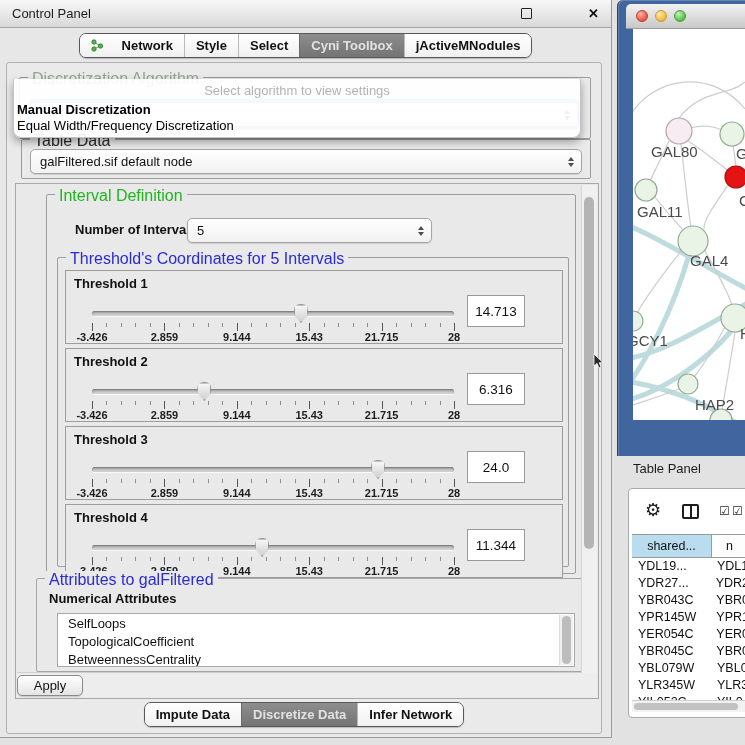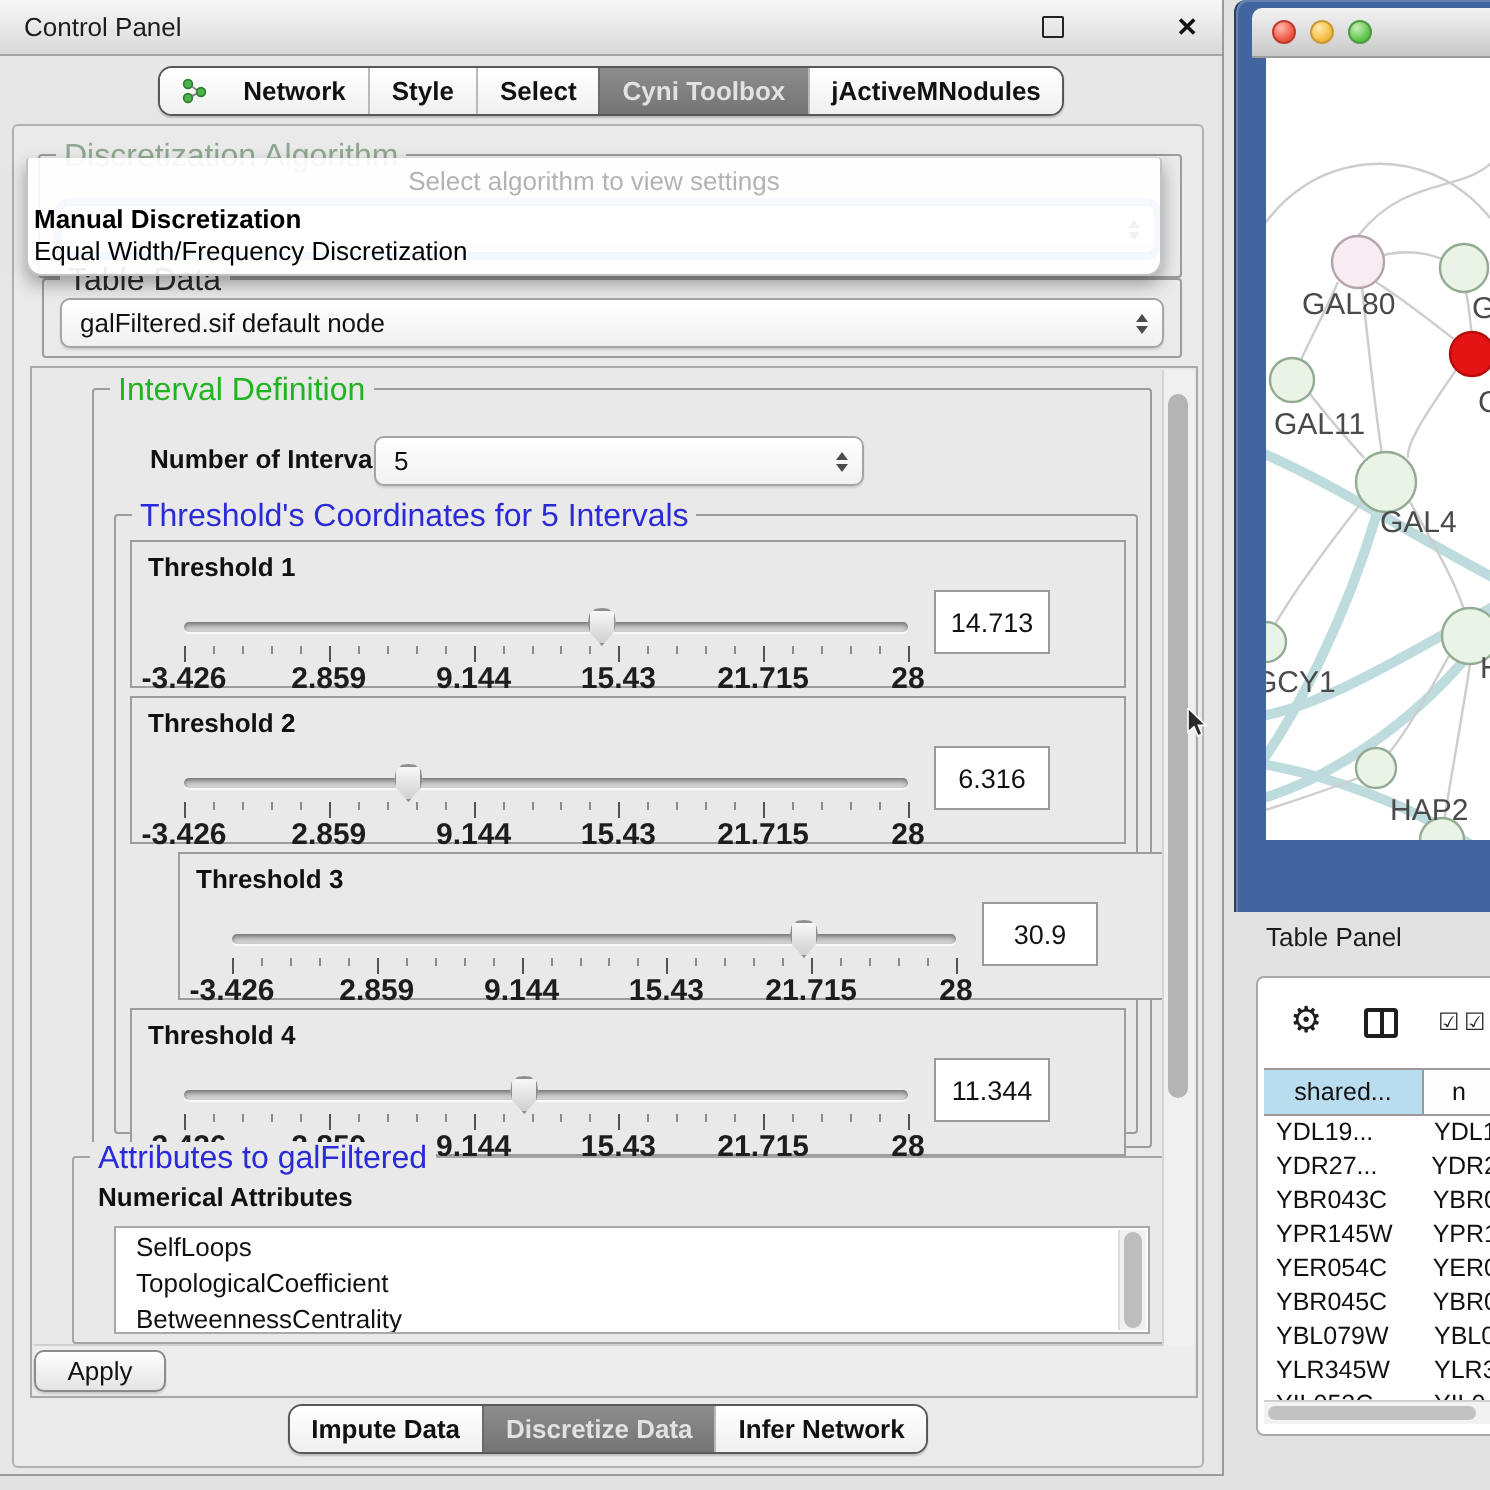--- a/index.html
+++ b/index.html
@@ -71,21 +71,21 @@
       background:linear-gradient(#ababab,#d9d9d9);
       box-shadow:inset 0 1px 2px rgba(0,0,0,.35),0 1px 0 rgba(255,255,255,.7);}
   .th-handle{position:absolute;top:33px;width:15px;height:19px;transform:translateX(-50%);
       background:linear-gradient(#fbfbfb,#cccccc);
       clip-path:polygon(50% 100%,10% 64%,3% 42%,8% 16%,28% 2%,50% 0,72% 2%,92% 16%,97% 42%,90% 64%);
       box-shadow:inset 0 0 0 1.5px #8e8e8e;z-index:2;}
   .ticks{position:absolute;left:0;top:52px;width:363px;height:8px;
       background-image:repeating-linear-gradient(to right,#555 0 1px,transparent 1px 72.4px),
                        repeating-linear-gradient(to right,#8a8a8a 0 1px,transparent 1px 14.48px);
       background-size:100% 100%,100% 50%;background-repeat:no-repeat;}
-  .ticklabels{position:absolute;left:0;top:60px;width:362px;height:12px;font-size:15px;font-weight:700;color:#1d1d1d;}
+  .ticklabels{position:absolute;left:0;top:60px;width:362px;height:12px;font-size:11px;font-weight:700;color:#1d1d1d;}
   .ticklabels span{position:absolute;transform:translateX(-50%);white-space:nowrap;}
   .tl0{left:0%}.tl1{left:20%}.tl2{left:40%}.tl3{left:60%}.tl4{left:80%}.tl5{left:100%}
   .thvalue{position:absolute;left:401px;top:24px;width:58px;height:32px;background:#fff;border:1px solid #9a9a9a;
       display:flex;align-items:center;justify-content:center;font-size:13.5px;box-sizing:border-box;}
 
   
   #numlist{position:absolute;left:20px;top:34px;width:518px;height:54px;background:#fff;
       border:1px solid #a8a8a8;overflow:hidden;font-size:13px;box-sizing:border-box;}
   #numlist .li{padding:1px 0 0 10px;line-height:17px;white-space:nowrap;}
   .vsb{position:absolute;right:1px;top:1px;width:13px;bottom:1px;background:#f0f0f0;border-left:1px solid #ddd;}
@@ -248,36 +248,36 @@
                 <span class="tl1">2.859</span>
                 <span class="tl2">9.144</span>
                 <span class="tl3">15.43</span>
                 <span class="tl4">21.715</span>
                 <span class="tl5">28</span>
               </div>
             </div>
             <div class="thvalue">6.316</div>
           </div>
 
-          <div class="thbox" style="top:168px;margin-left:24px;">
+          <div class="thbox" style="top:168px;">
             <div class="thlabel">Threshold 3</div>
             <div class="sliderzone">
               <div class="track"></div>
               <div class="th-handle" style="left: 78.9983%;"></div>
               <div class="ticks"></div>
               <div class="ticklabels">
                 <span class="tl0">-3.426</span>
                 <span class="tl1">2.859</span>
                 <span class="tl2">9.144</span>
                 <span class="tl3">15.43</span>
                 <span class="tl4">21.715</span>
                 <span class="tl5">28</span>
               </div>
             </div>
-            <div class="thvalue">30.9</div>
+            <div class="thvalue">24.0</div>
           </div>
 
           <div class="thbox" style="top:246px;">
             <div class="thlabel">Threshold 4</div>
             <div class="sliderzone">
               <div class="track"></div>
               <div class="th-handle" style="left: 46.9993%;"></div>
               <div class="ticks"></div>
               <div class="ticklabels">
                 <span class="tl0">-3.426</span>

